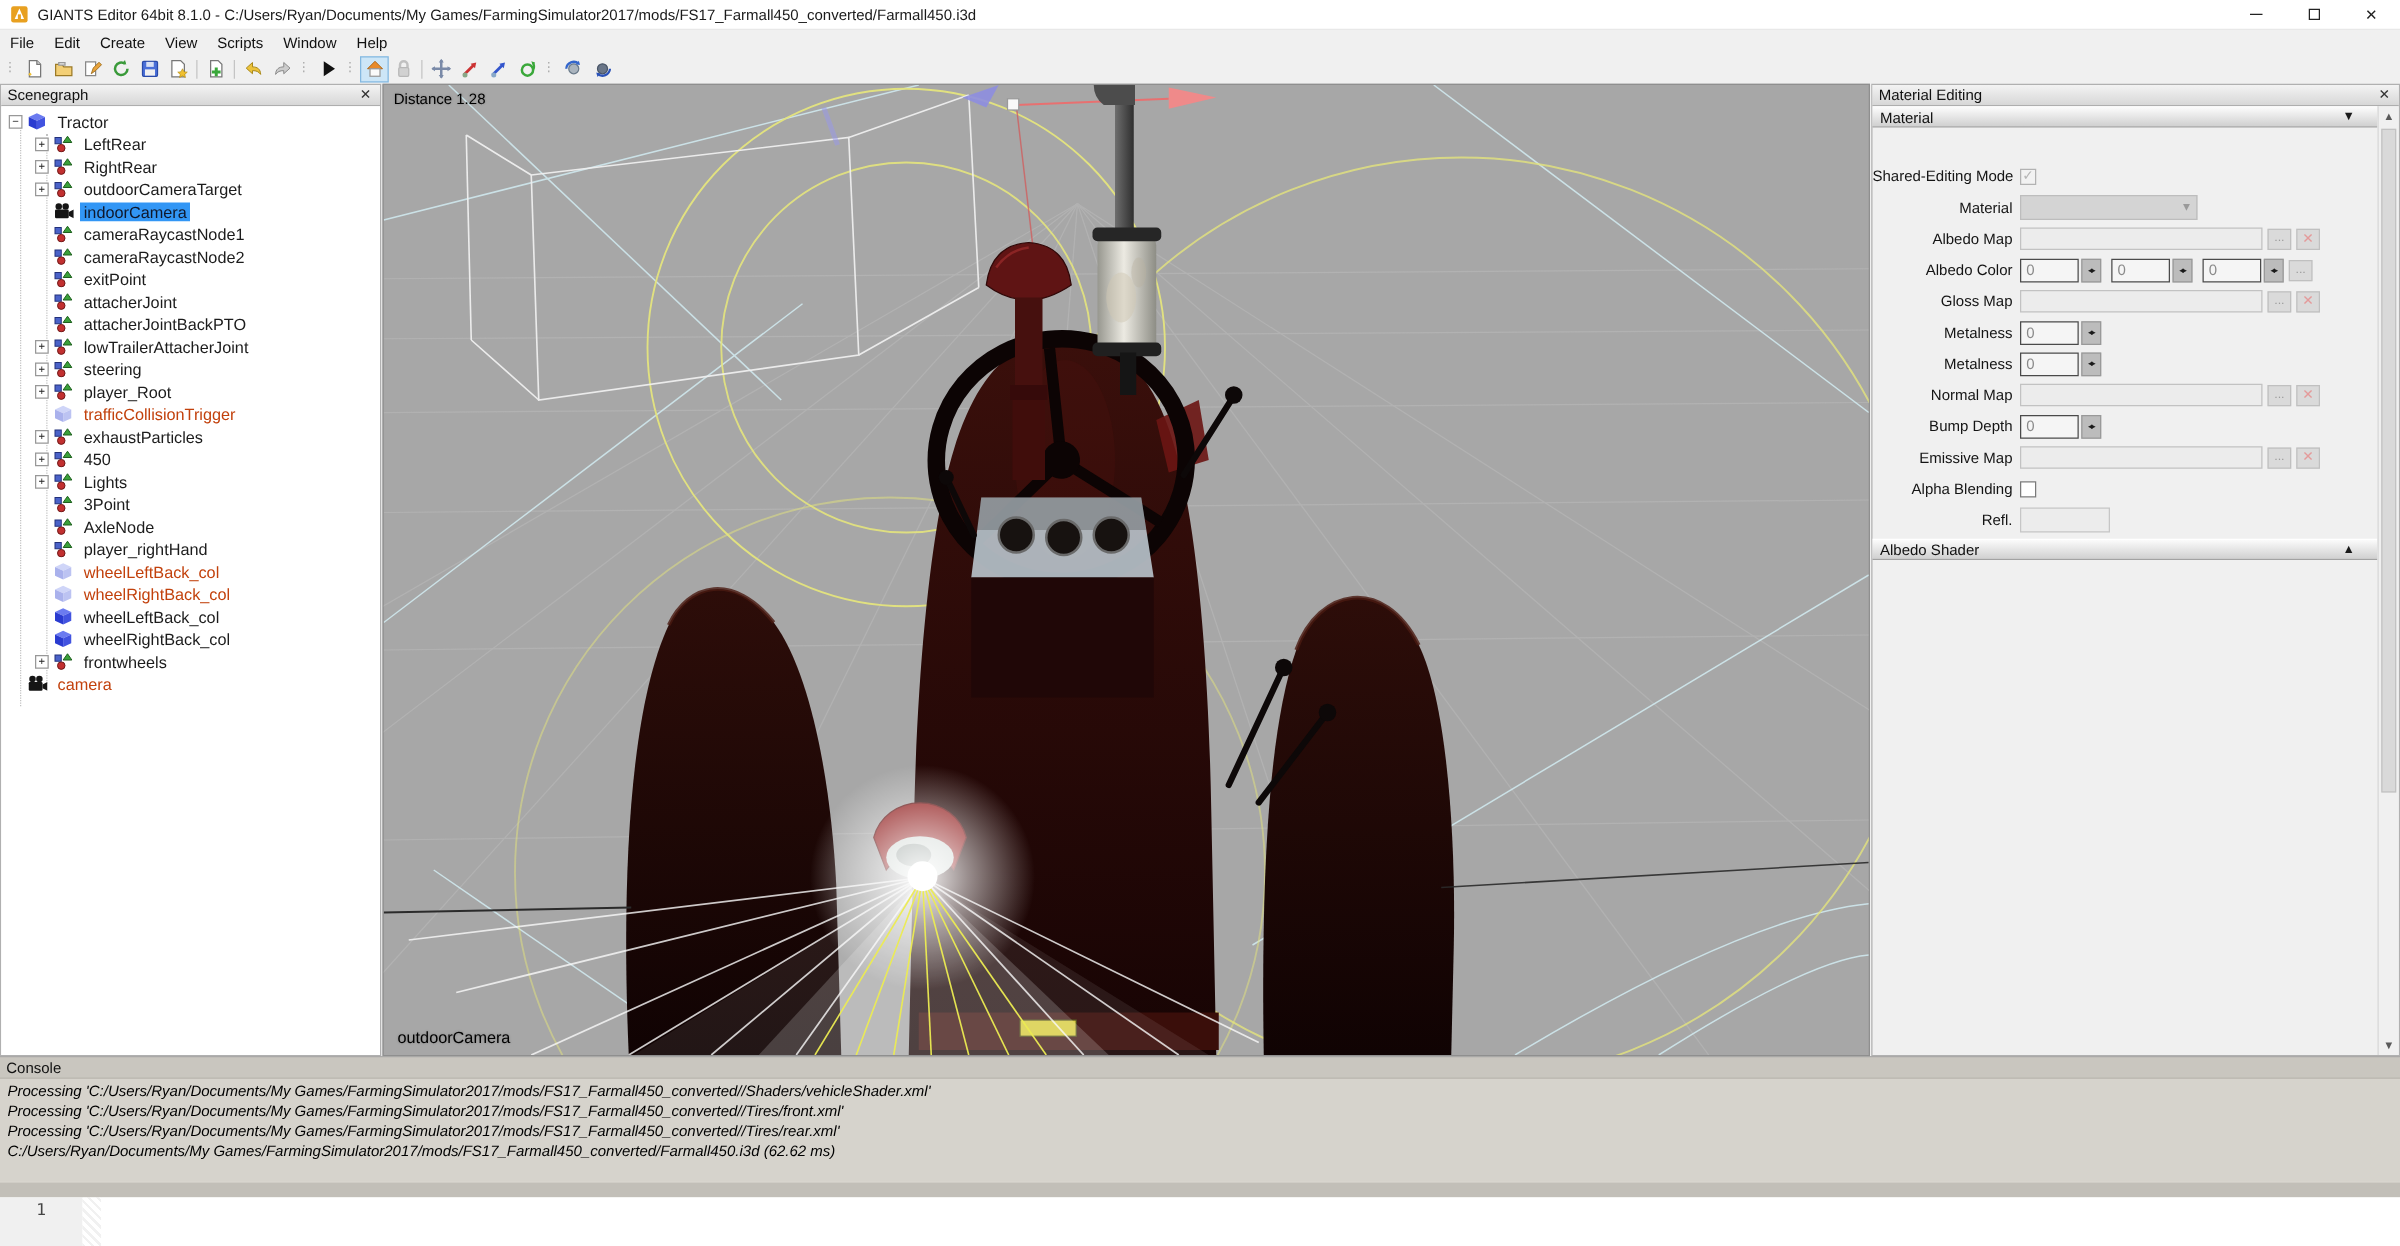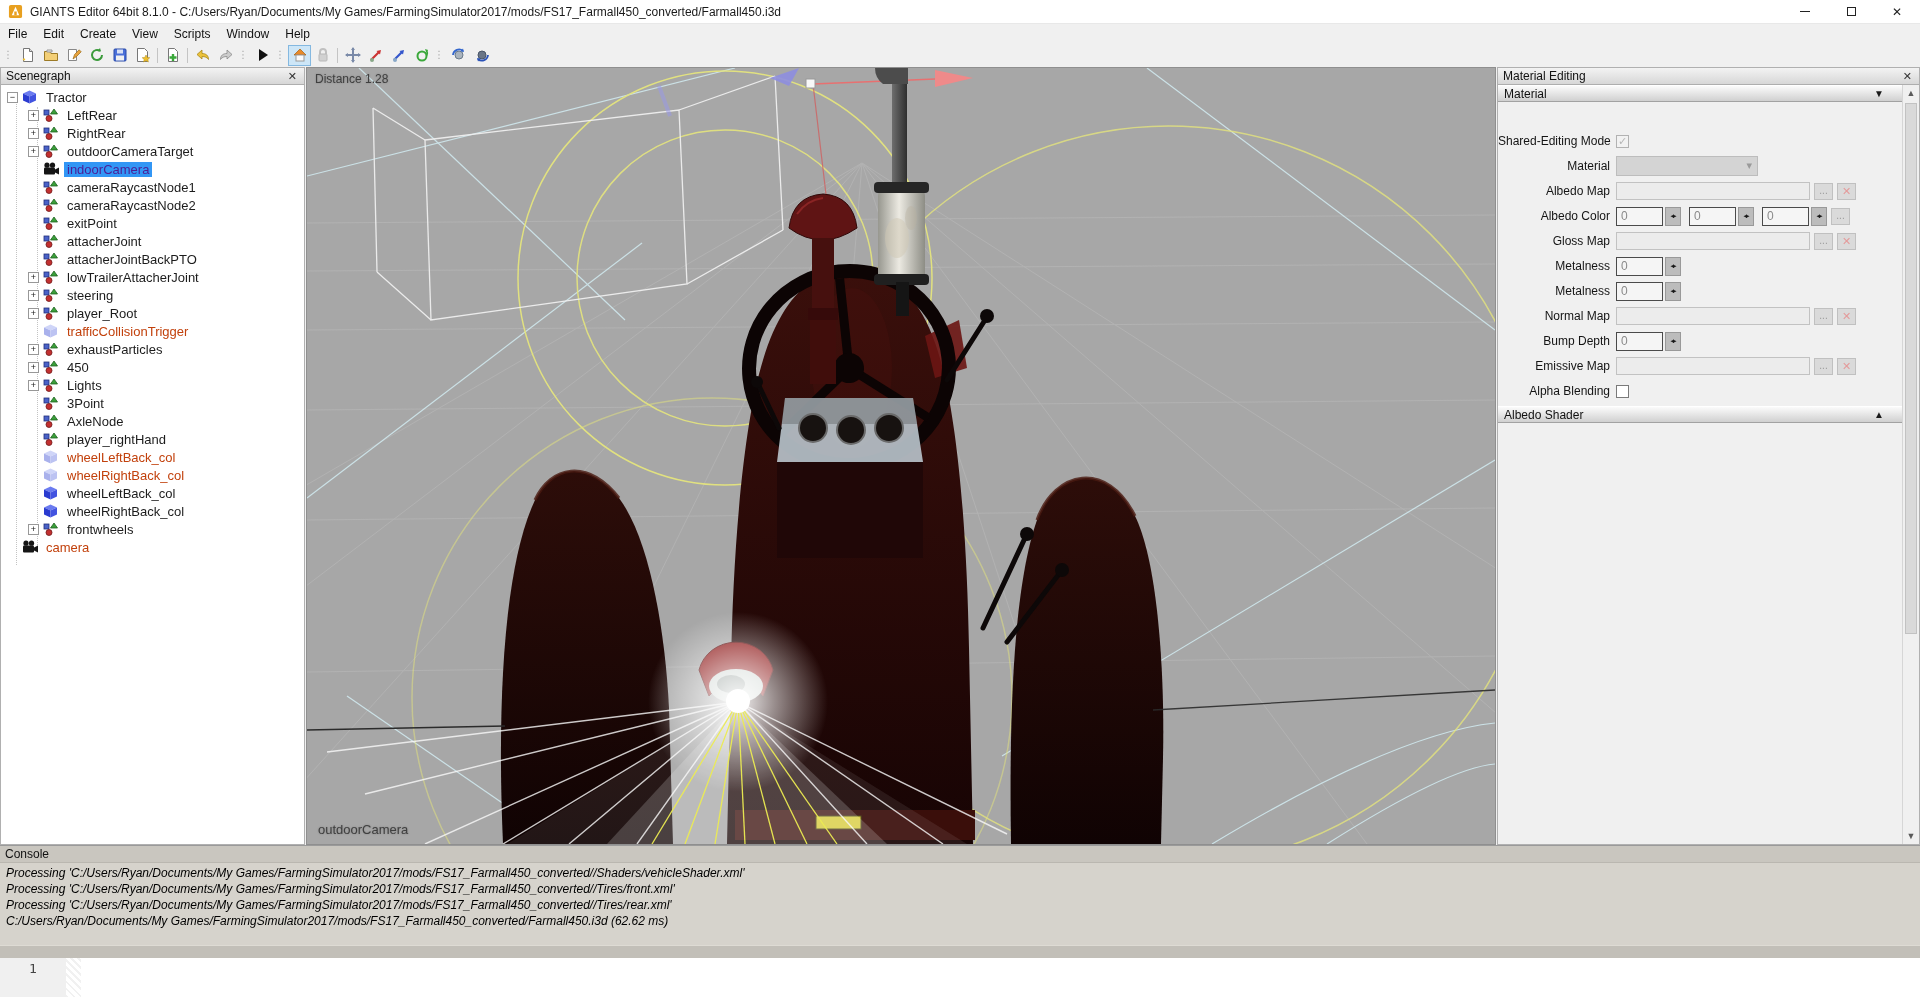--- a/index.html
+++ b/index.html
@@ -35,27 +35,27 @@
   
   .scenegraph-panel { position:absolute; left:0; top:67px; width:305px; height:778px; border:1px solid #b0b0b0; background:#fff; }
   .tree { position:absolute; left:0; top:17px; right:0; bottom:0; background:#ffffff; overflow:hidden; padding-top:3px; }
   .guide { position:absolute; width:1px; border-left:1px dotted #c3c3c3; }
   .tree-row { height:18px; display:flex; align-items:center; font-size:13px; position:relative; }
   .indent { flex:none; }
   .expander { flex:none; width:11px; height:11px; border:1px solid #989898; background:#fff; font-size:9px; line-height:8px; text-align:center; color:#222; margin-right:4px; }
   .exp-space { flex:none; width:15px; }
   .node-icon { flex:none; width:16px; height:14px; margin-right:5px; display:flex; align-items:center; }
   .node-label { white-space:nowrap; color:#1c1c1c; padding:0 3px; }
-  .tree-row.selected .node-label { background:#3296f5; color:#4c1d95; }
+  .tree-row.selected .node-label { background:#3296f5; color:#0f172a; }
   .tree-row.grayed .node-label { color:#c2410c; }
 
   
   .viewport { position:absolute; left:306px; top:67px; width:1190px; height:778px; background:#a7a7a7; border:1px solid #8f8f8f; }
   .viewport svg { position:absolute; left:0; top:0; }
-  .vp-label { position:absolute; color:#404040; font-size:12px; text-shadow:0 0 2px rgba(0,0,0,.25); }
+  .vp-label { position:absolute; color:#000000; font-size:12px; text-shadow:0 0 2px rgba(0,0,0,.25); }
   .vp-distance { left:8px; top:4px; }
   .vp-camera { left:11px; bottom:7px; font-size:13px; }
 
   
   .material-panel { position:absolute; left:1497px; top:67px; width:423px; height:778px; background:#f0f0f0; border:1px solid #b0b0b0; }
   .mp-content { position:absolute; left:0; top:17px; right:17px; bottom:0; }
   .section-bar { height:17px; background:linear-gradient(#fbfbfb,#d0d0d0); border-top:1px solid #fff; border-bottom:1px solid #a2a2a2; display:flex; align-items:center; padding:0 6px; font-size:12px; color:#111; }
   .section-tri { margin-left:auto; font-size:10px; color:#1a1a1a; padding-right:12px; }
   .m-rows { padding-top:24px; }
   .m-row { display:flex; align-items:center; height:20px; margin:5px 0; }
@@ -810,20 +810,24 @@
       <div class="m-row">
         <span class="m-label">Emissive Map</span>
         <input class="map-input" value="" style="">
         <span class="btn-sm">...</span>
         <span class="btn-sm btn-del">✕</span>
       </div>
       <div class="m-row">
         <span class="m-label">Alpha Blending</span>
         <span class="chk enabled"></span>
       </div>
+      <div class="m-row">
+        <span class="m-label">Refl.</span>
+        <input class="refl-input" value="" style="">
+      </div>
     </div>
 
     <div class="section-bar">
       <span>Albedo Shader</span>
       <span class="section-tri">▲</span>
     </div>
   </div>
   <div class="mp-scroll">
     <span class="sarrow up">▲</span>
     <span class="sthumb"></span>

